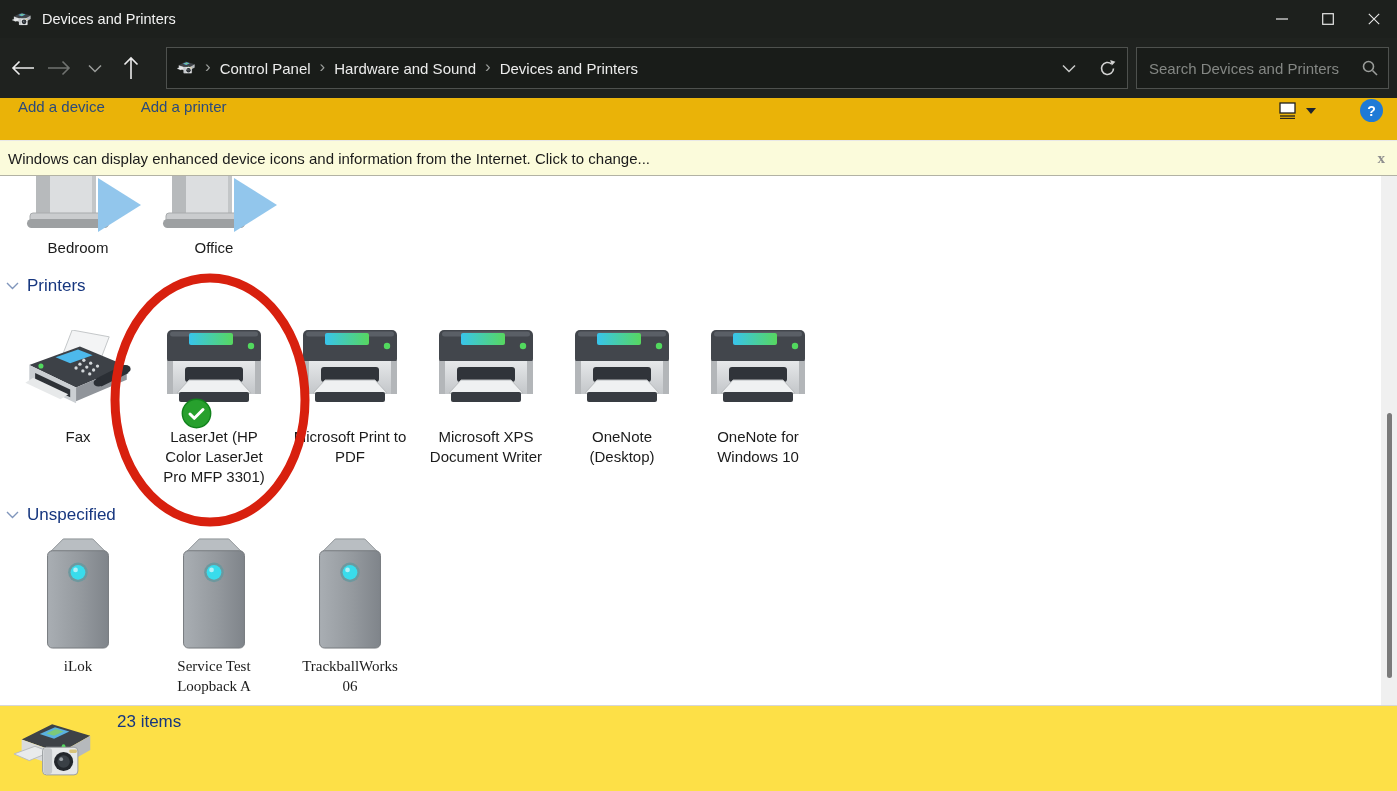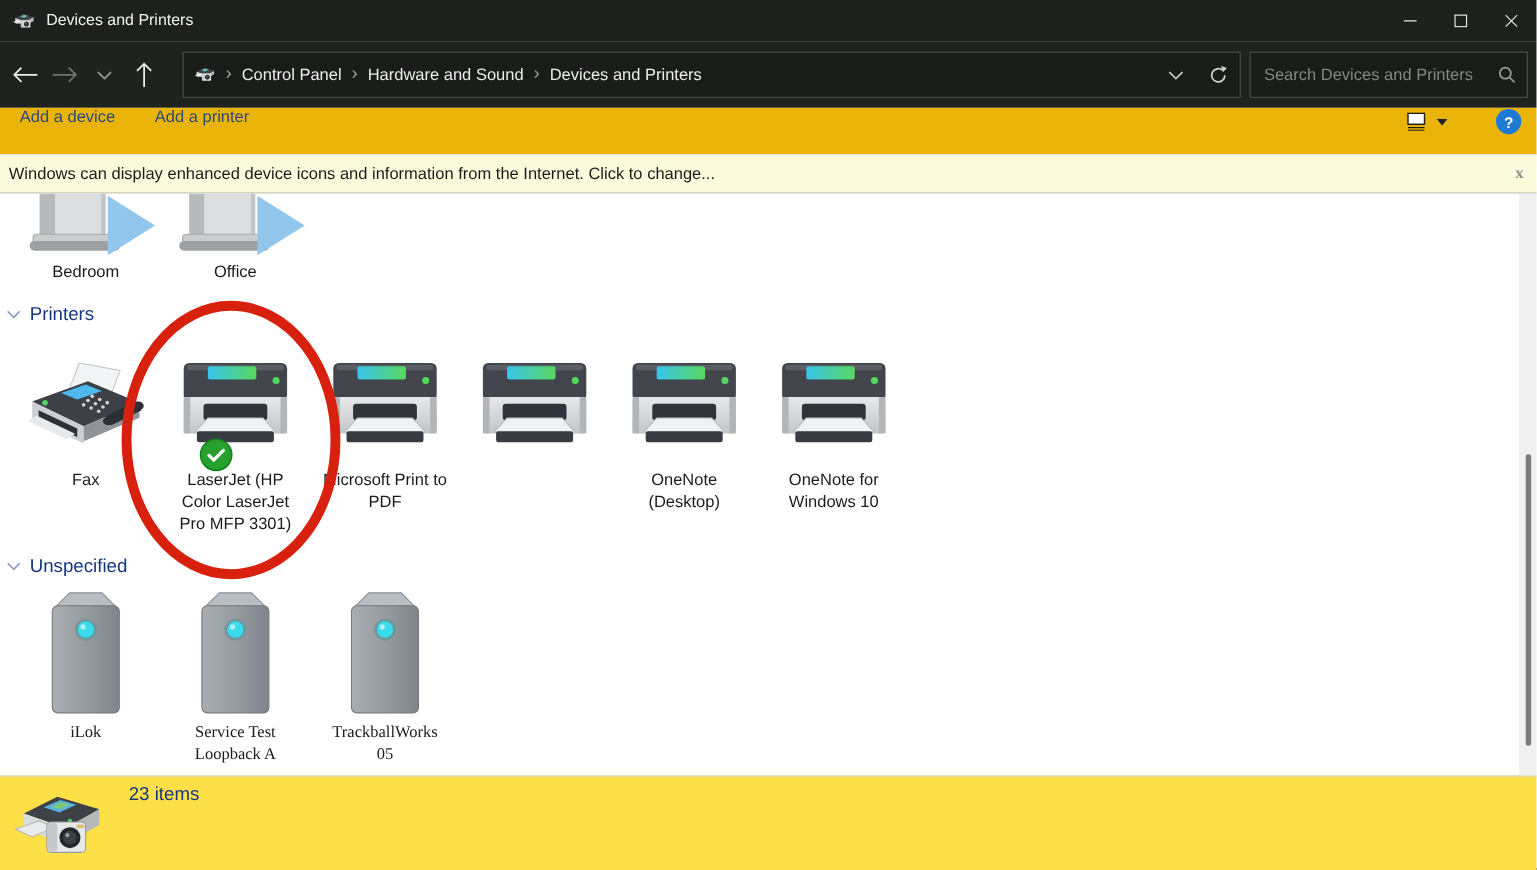--- a/index.html
+++ b/index.html
@@ -310,20 +310,22 @@
           </div>
         <div class="ilabel">Microsoft Print to
 PDF</div>
       </div>
       <div class="item">
         <div class="icon-slot">
             <svg width="106" height="78" viewBox="0 0 106 78">
               <use href="#printer-icon"></use>
             </svg>
           </div>
+        <div class="ilabel">Microsoft XPS
+Document Writer</div>
       </div>
       <div class="item">
         <div class="icon-slot">
             <svg width="106" height="78" viewBox="0 0 106 78">
               <use href="#printer-icon"></use>
             </svg>
           </div>
         <div class="ilabel">OneNote
 (Desktop)</div>
       </div>
@@ -357,21 +359,21 @@
             <use href="#unspec-icon"></use>
           </svg>
         <div class="ilabel">Service Test
 Loopback A</div>
       </div>
       <div class="item">
         <svg width="78" height="114" viewBox="0 0 78 116">
             <use href="#unspec-icon"></use>
           </svg>
         <div class="ilabel">TrackballWorks
-05</div>
+06</div>
       </div>
     </div>
   </div>
 
   <div class="scroll-track">
     <div class="scroll-thumb"></div>
   </div>
 
   <div class="statusbar">
     <svg class="status-icon" width="82" height="76" viewBox="0 0 86 78">

